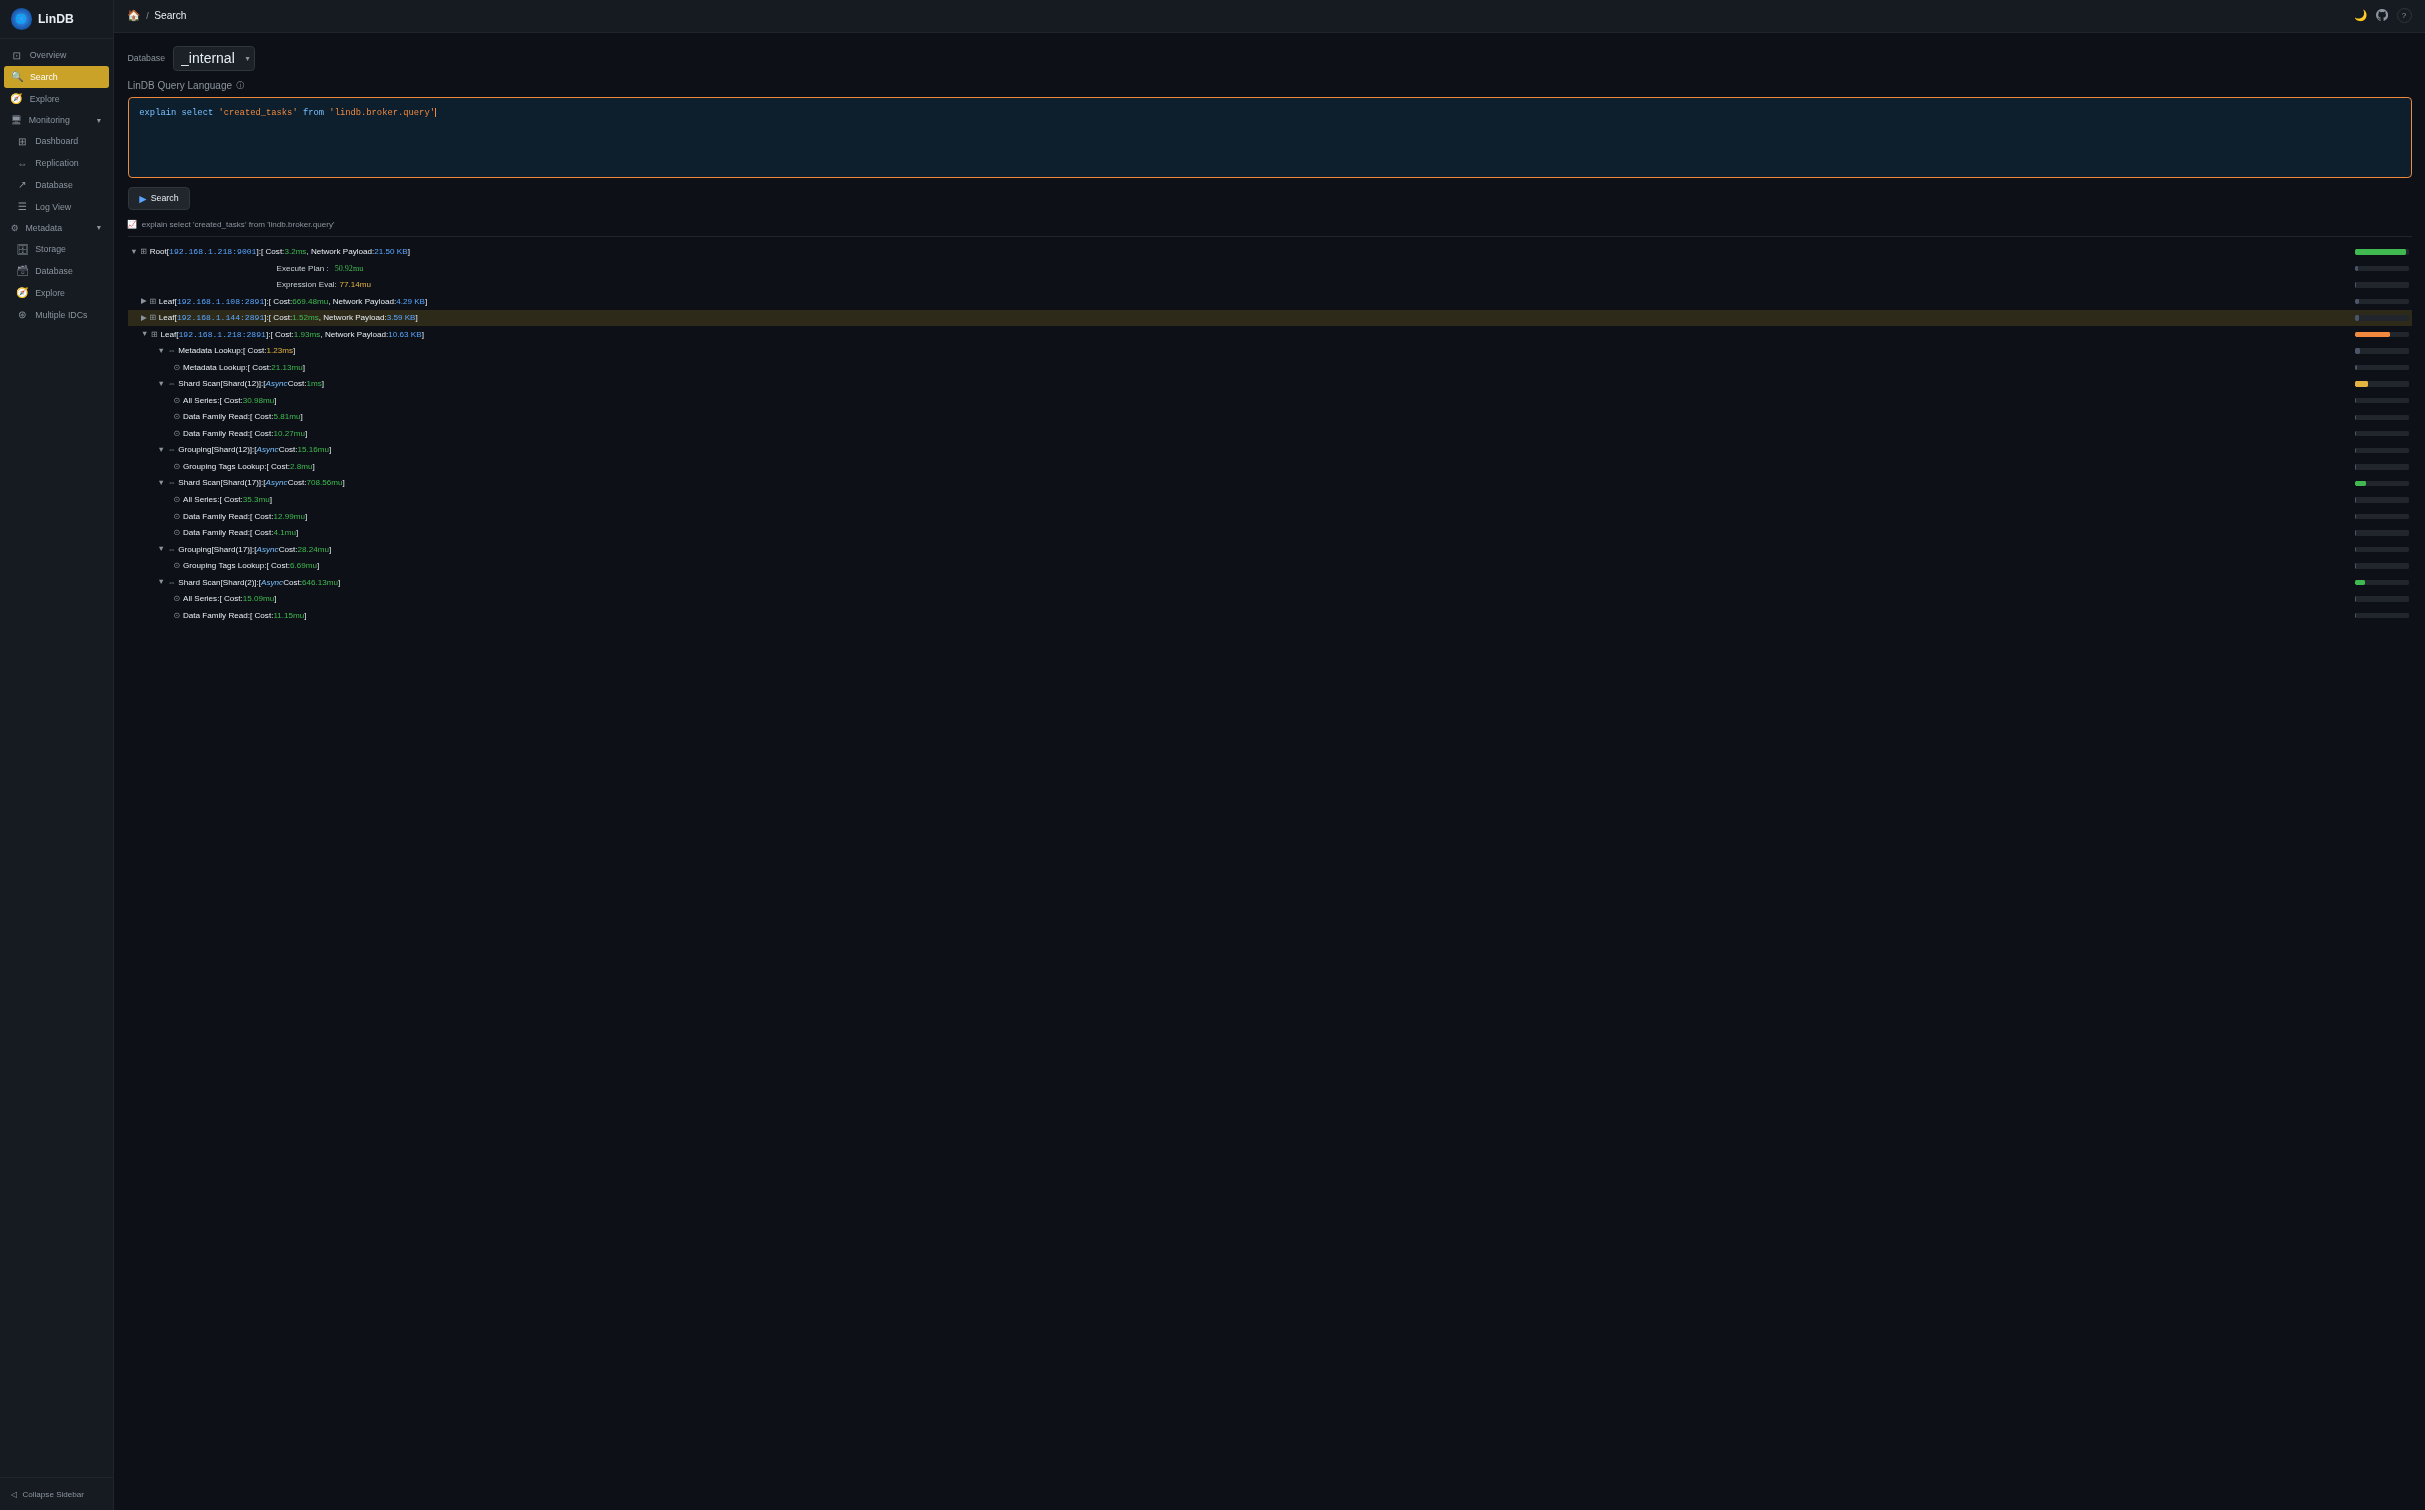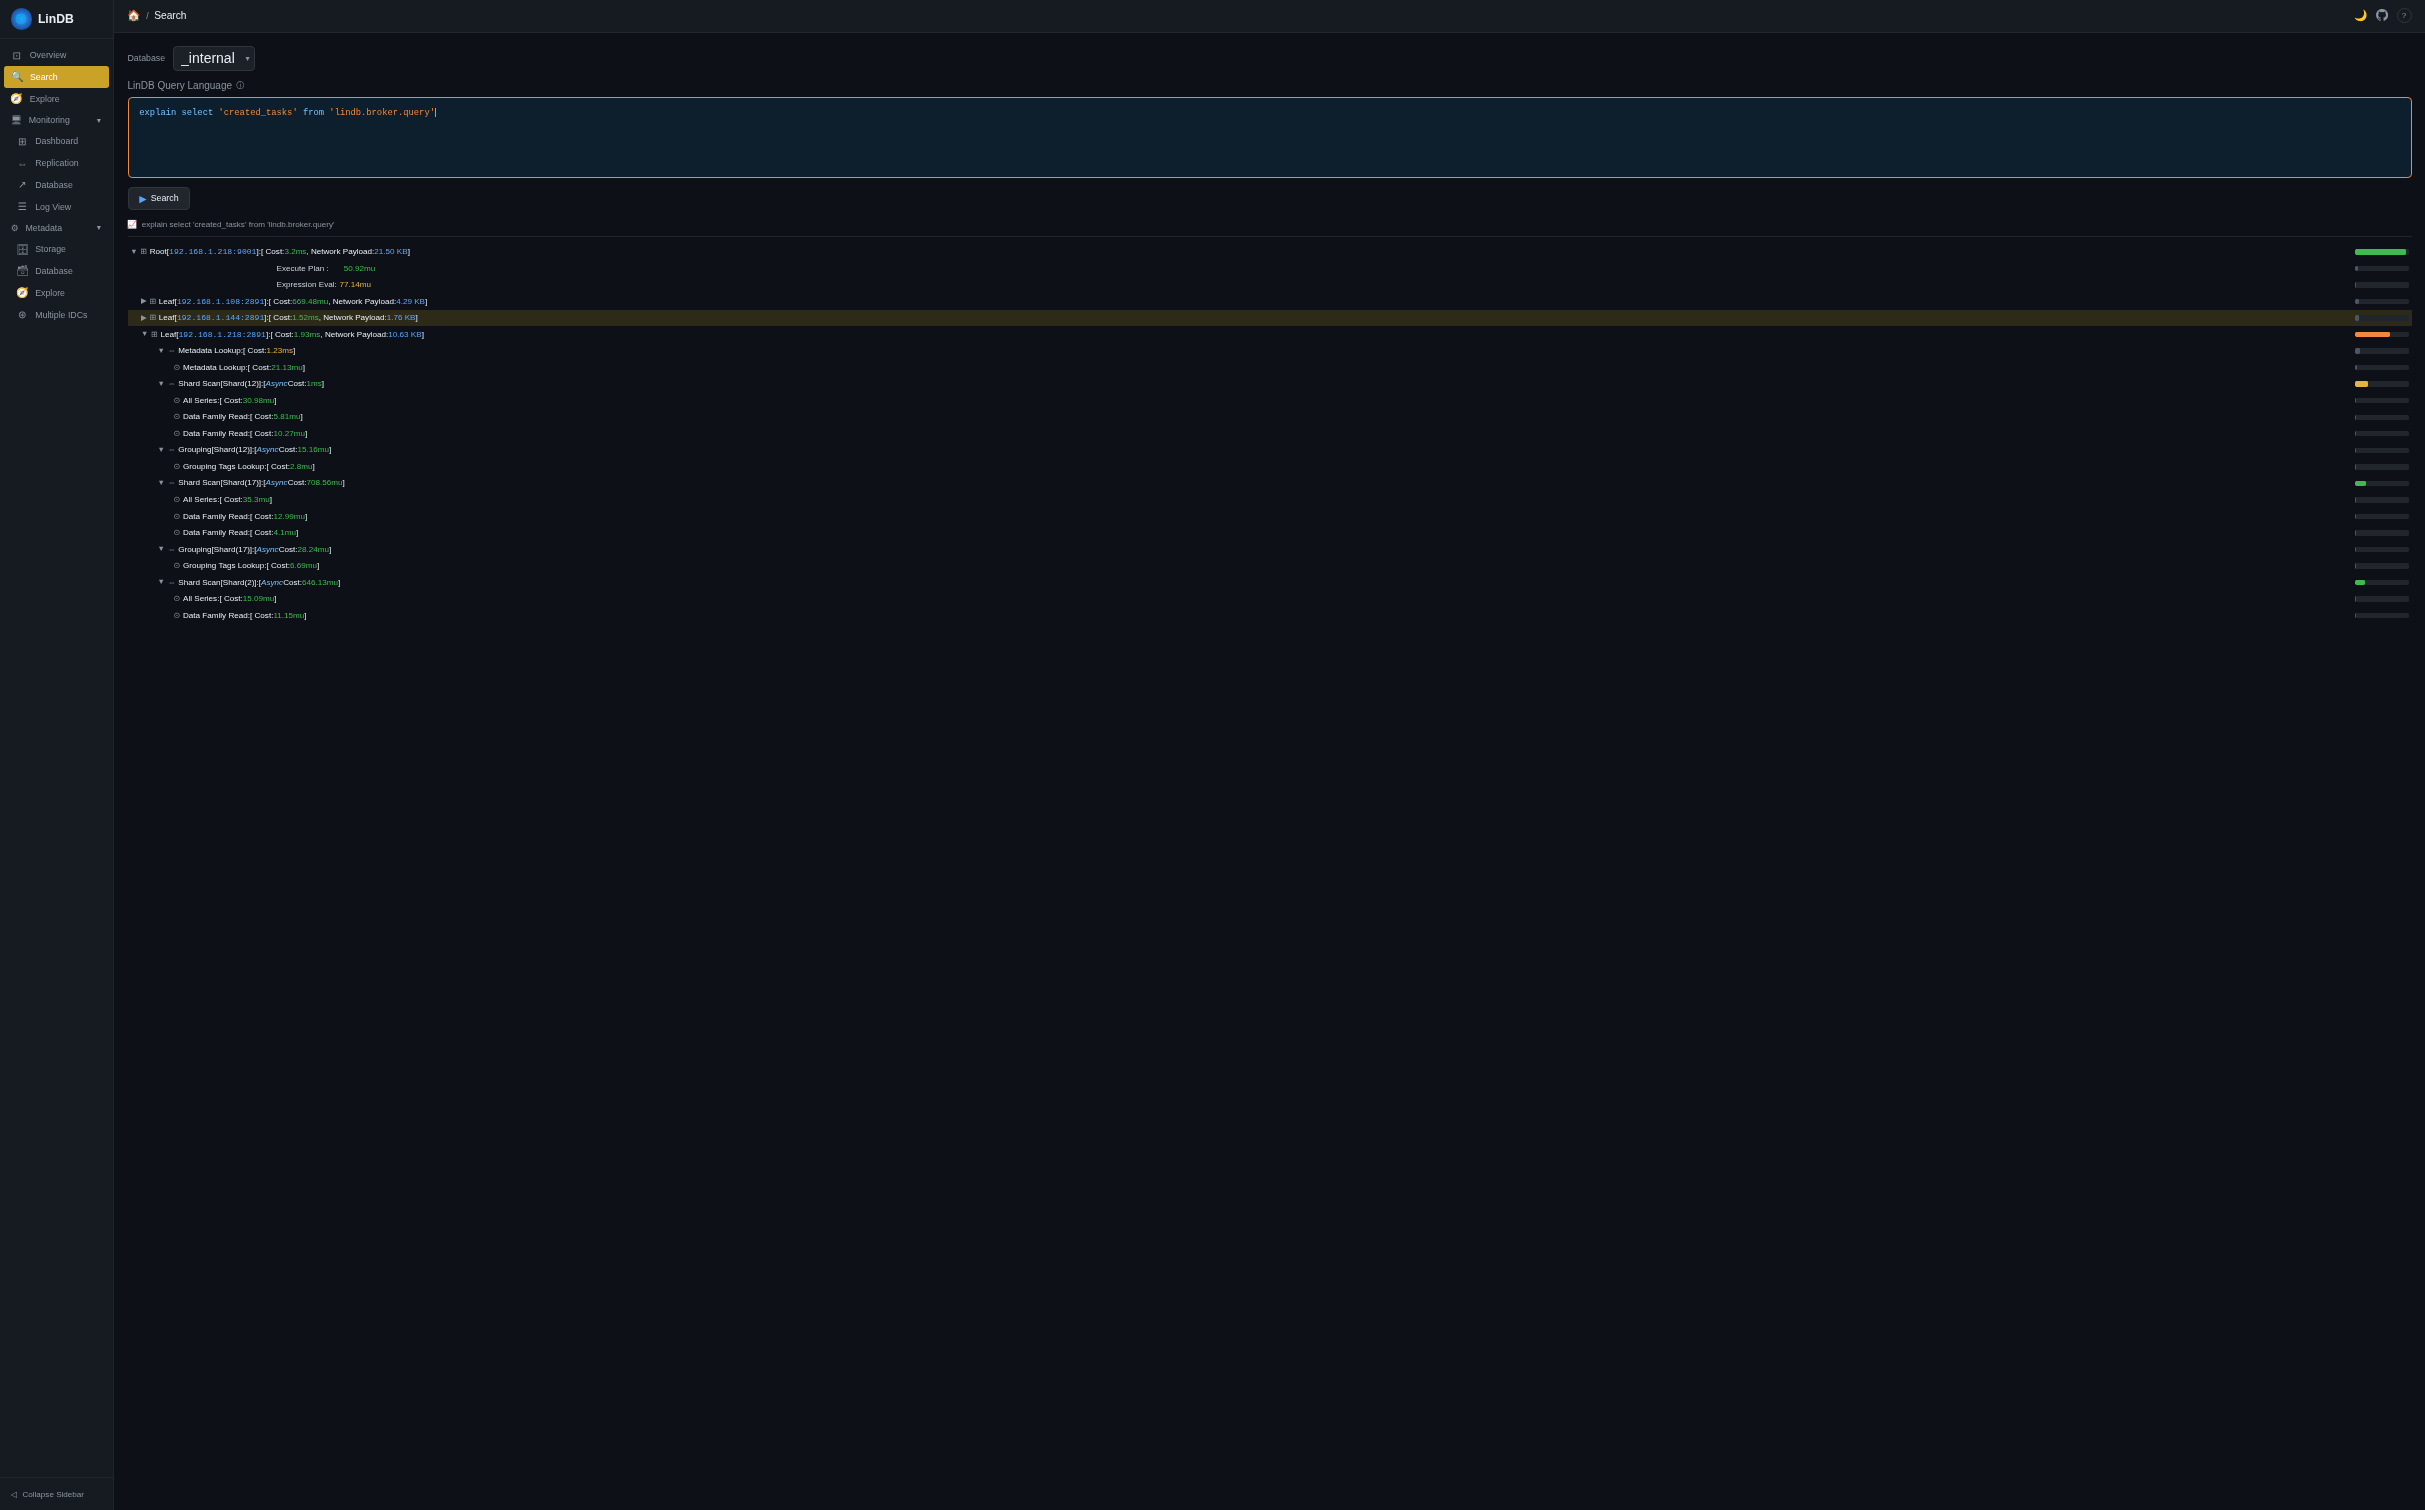--- a/index.html
+++ b/index.html
@@ -78,21 +78,21 @@
     .pb-orange { background: #f0883e; }
     .pb-yellow { background: #e3b341; }
     .pb-gray { background: #4a5568; }
 
     
     .indent-0 { padding-left: 0px; }
 
     
     .plan-row { display: flex; align-items: center; padding: 1.4px 2.7px 1.4px 149px; color: #8b949e; font-size: 8.1px; }
     .plan-row .plan-key { color: #c9d1d9; }
-    .plan-row .plan-val { color: #3fb950; margin-left: 15px; }
+    .plan-row .plan-val { color: #3fb950; margin-left: 6px; font-family: Liberation Serif, serif; }
     .plan-row .plan-val-orange { color: #f0883e; margin-left: 2.7px; }
     .plan-row .plan-val-yellow { color: #e3b341; margin-left: 2.7px; }
     .plan-row-bar { margin-left: auto; }
 
     ::-webkit-scrollbar { width: 4.1px; height: 4.1px; }
     ::-webkit-scrollbar-track { background: #0d1117; }
     ::-webkit-scrollbar-thumb { background: #30363d; border-radius: 2px; }
   </style>
 </head>
 <body>
@@ -290,21 +290,21 @@
 
       <div class="tree-row highlighted" style="padding-left:13.5px;">
         <span class="tree-toggle">▶</span>
         <span class="tree-icon">⊞</span>
         <span class="node-name">Leaf[</span>
           <span class="node-ip">192.168.1.144:2891</span>
           <span class="node-name">]:</span>
         <span class="node-cost"> [ Cost: </span>
           <span class="node-cost-val">1.52ms</span>
           <span class="node-cost">, Network Payload: </span>
-          <span class="node-payload-val">1.76 KB</span>
+          <span class="node-payload-val">3.59 KB</span>
           <span class="node-cost"> ]</span>
         <div class="progress-container">
           <div class="progress-bar-wrap">
               <div class="progress-bar pb-gray" style="width:8%"></div>
             </div>
         </div>
       </div>
 
       <div class="tree-row" style="padding-left:13.5px;">
         <span class="tree-toggle">▼</span>

